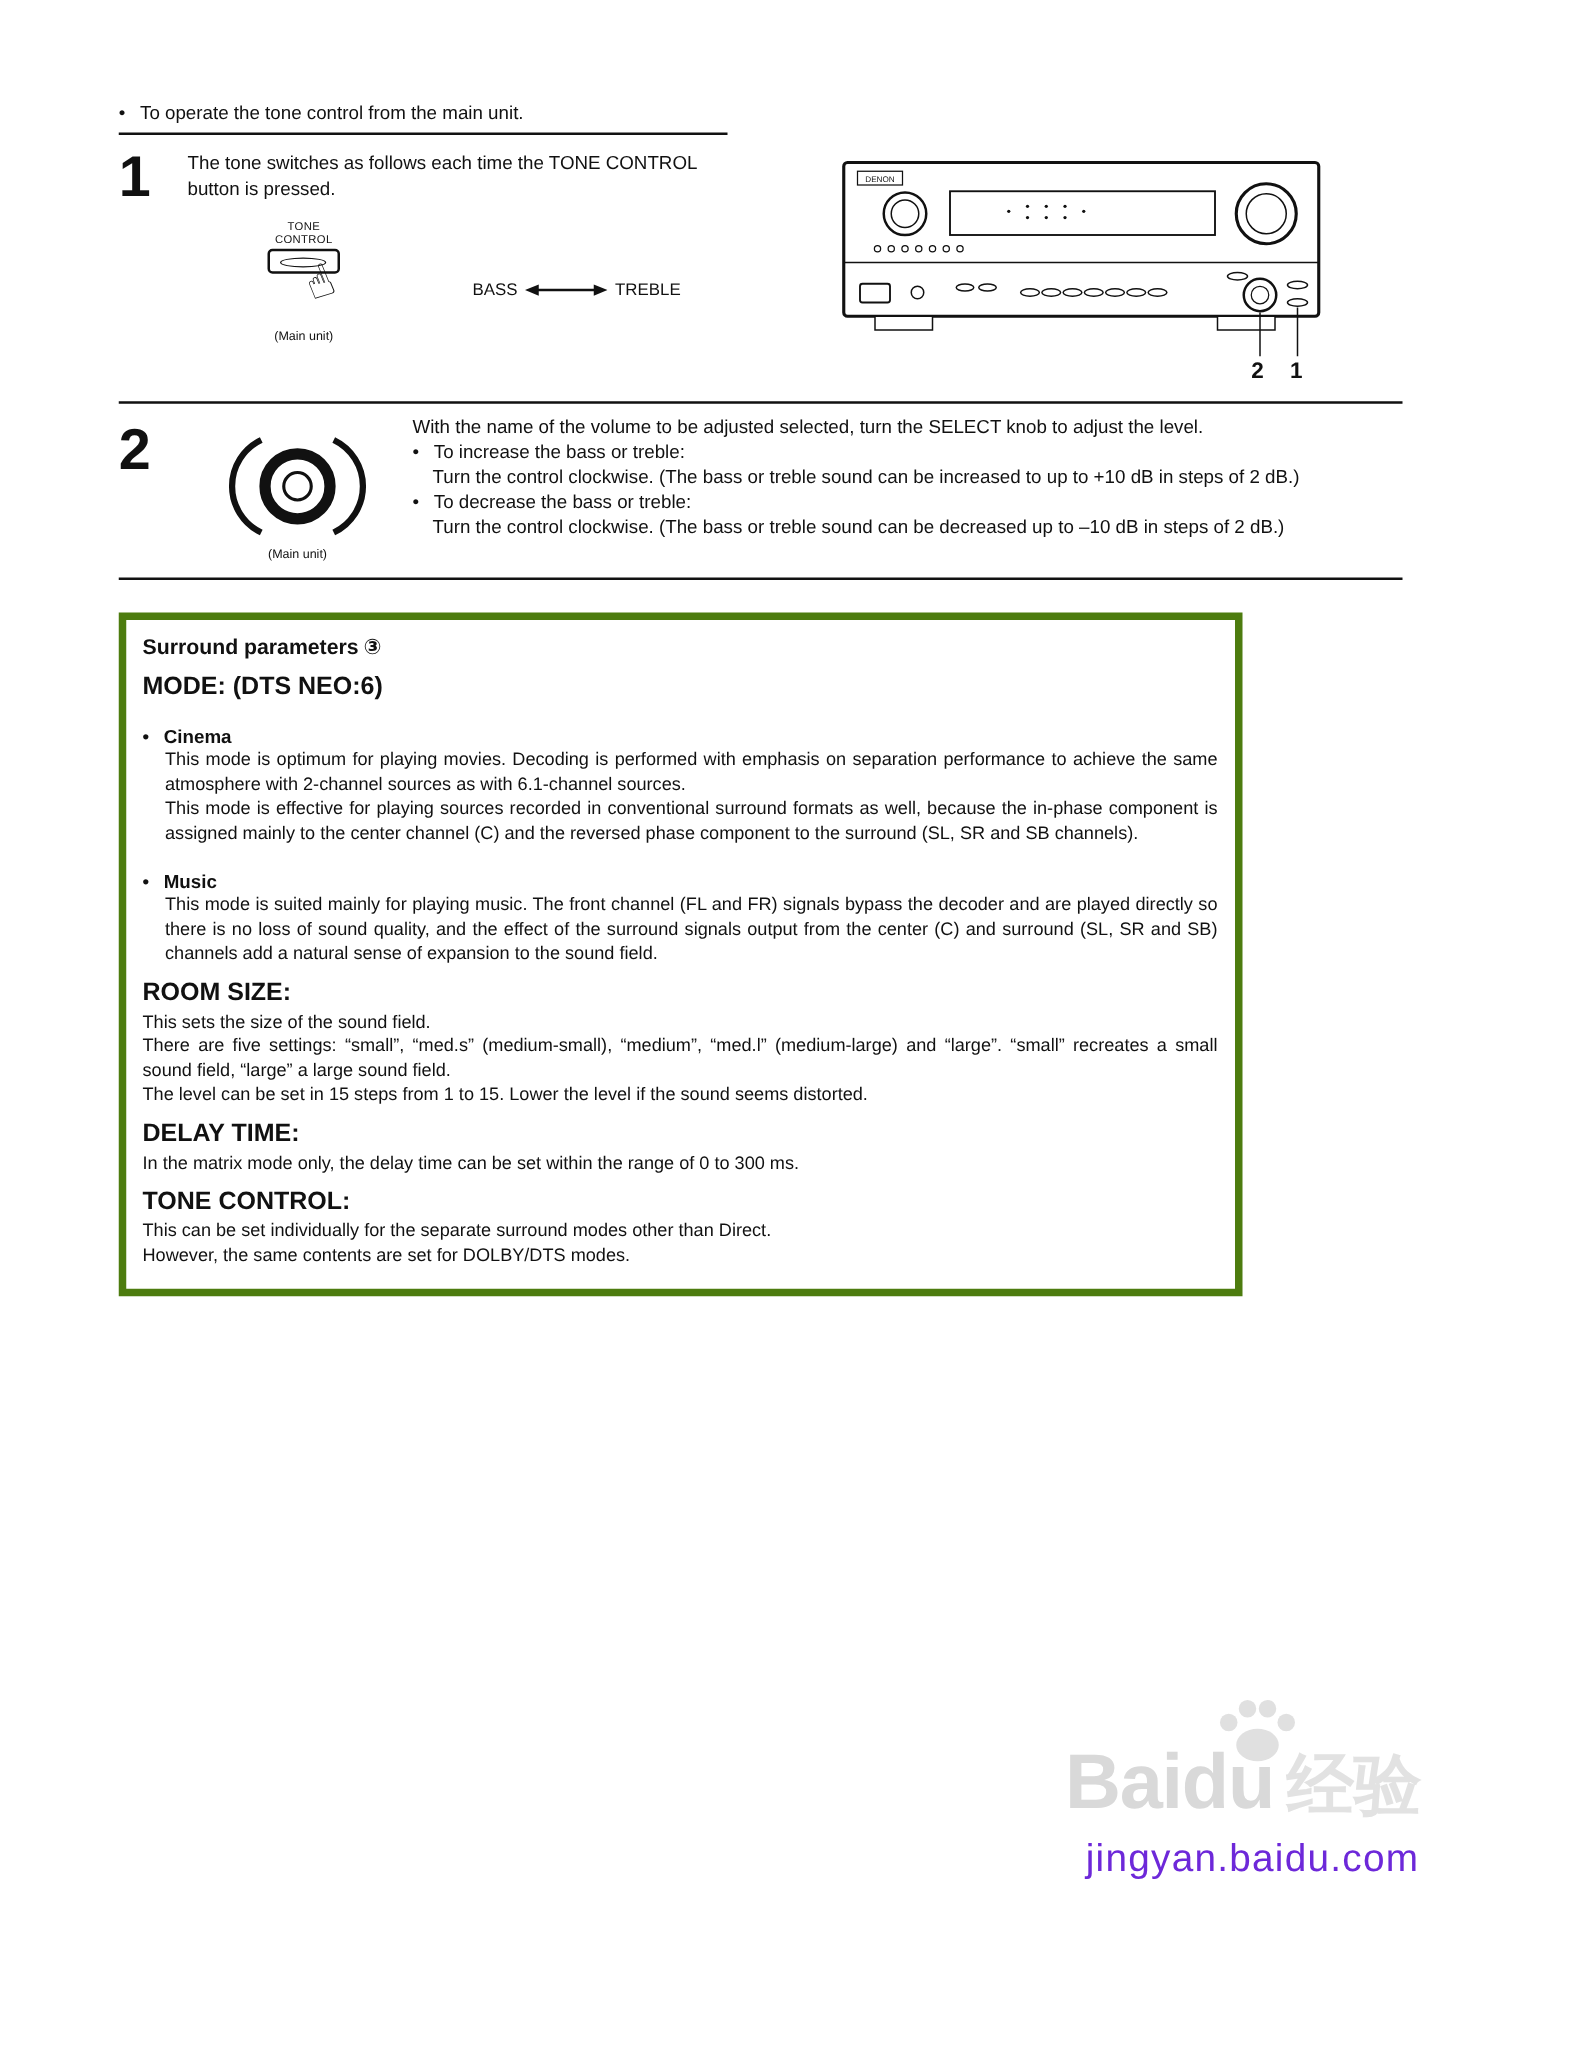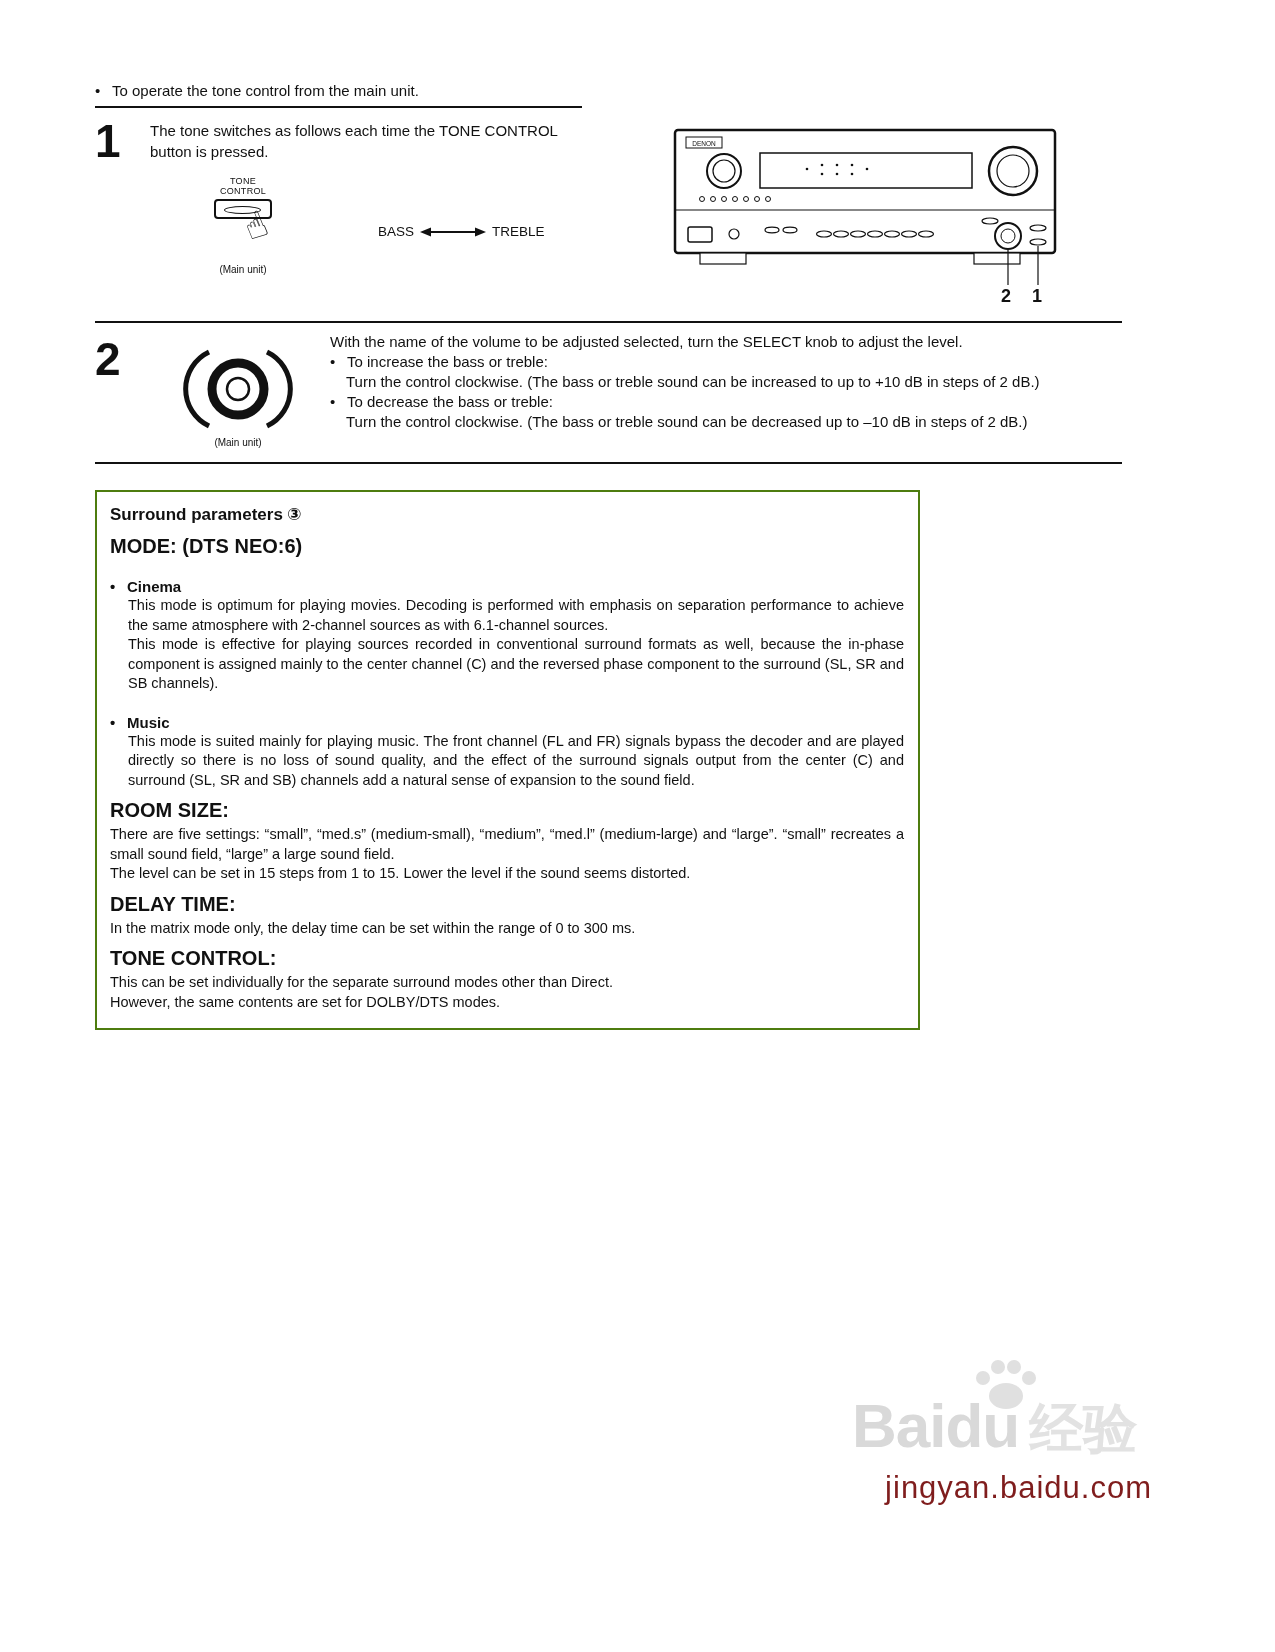--- a/index.html
+++ b/index.html
@@ -35,34 +35,34 @@
 
   .receiver { position:absolute; left:672px; top:124px; }
   .receiver text.callout { font-weight:bold; font-size:18px; fill:#111; font-family:inherit; }
 
   .knob-illus { position:absolute; left:183px; top:346px; width:110px; text-align:center; }
   .knob-illus .mu-caption { margin-top:1px; }
 
   .step2-text { position:absolute; left:330px; top:332px; width:800px; font-size:15px; line-height:20px; }
   .s2-body { padding-left:16px; }
 
-  .surround-box { position:absolute; left:95px; top:490px; width:825px; border:2px solid #4d7c0f; padding:12px 14px 16px 13px; background:#fff; }
+  .surround-box { position:absolute; left:95px; top:490px; width:899px; border:6px solid #4d7c0f; padding:12px 14px 16px 13px; background:#fff; }
   .sb-title { font-size:17px; font-weight:bold; margin-bottom:10px; }
   .sb-sym { font-size:17px; margin-left:4px; }
   .sb-h { font-size:20px; font-weight:bold; margin-top:9px; margin-bottom:3px; }
   .sb-bullet { font-size:15px; font-weight:bold; margin-top:20px; margin-bottom:1px; }
   .sb-p { font-size:14.5px; line-height:19.5px; padding-left:18px; text-align:justify; }
   .sb-line { font-size:14.5px; line-height:19.5px; text-align:justify; }
 
   .watermark { position:absolute; left:852px; top:1390px; width:300px; }
   .wm-row { position:relative; display:flex; align-items:baseline; }
   .wm-baidu { font-size:62px; font-weight:bold; color:#d9d9d9; letter-spacing:-1px; }
   .wm-cn { font-size:54px; font-weight:bold; color:#e2e2e2; margin-left:10px; }
   .wm-paw { position:absolute; left:118px; top:-36px; }
-  .wm-url { font-size:31px; color:#7f1d1d; margin-top:4px; text-align:right; letter-spacing:1px; }
+  .wm-url { font-size:31px; color:#6d28d9; margin-top:4px; text-align:center; letter-spacing:1px; }
 </style>
 </head>
 <body>
 
 <div class="page">
 
   <div class="bullet-line has-bullet">To operate the tone control from the main unit.</div>
   <div class="rule-short"></div>
 
   <div class="step-num n1">1</div>
@@ -186,20 +186,21 @@
     <div class="sb-h" style="margin-top:0;">MODE: (DTS NEO:6)</div>
 
     <div class="sb-bullet has-bullet">Cinema</div>
     <div class="sb-p">This mode is optimum for playing movies.  Decoding is performed with emphasis on separation performance to achieve the same atmosphere with 2-channel sources as with 6.1-channel sources.</div>
     <div class="sb-p">This mode is effective for playing sources recorded in conventional surround formats as well, because the in-phase component is assigned mainly to the center channel (C) and the reversed phase component to the surround (SL, SR and SB channels).</div>
 
     <div class="sb-bullet has-bullet">Music</div>
     <div class="sb-p">This mode is suited mainly for playing music.  The front channel (FL and FR) signals bypass the decoder and are played directly so there is no loss of sound quality, and the effect of the surround signals output from the center (C) and surround (SL, SR and SB) channels add a natural sense of expansion to the sound field.</div>
 
     <div class="sb-h">ROOM SIZE:</div>
+    <div class="sb-line">This sets the size of the sound field.</div>
     <div class="sb-line">There are five settings: “small”, “med.s” (medium-small), “medium”, “med.l” (medium-large) and “large”. “small” recreates a small sound field, “large” a large sound field.</div>
 
     <div class="sb-line">The level can be set in 15 steps from 1 to 15. Lower the level if the sound seems distorted.</div>
 
     <div class="sb-h">DELAY TIME:</div>
     <div class="sb-line">In the matrix mode only, the delay time can be set within the range of 0 to 300 ms.</div>
 
     <div class="sb-h">TONE CONTROL:</div>
     <div class="sb-line">This can be set individually for the separate surround modes other than Direct.</div>
     <div class="sb-line">However, the same contents are set for DOLBY/DTS modes.</div>

